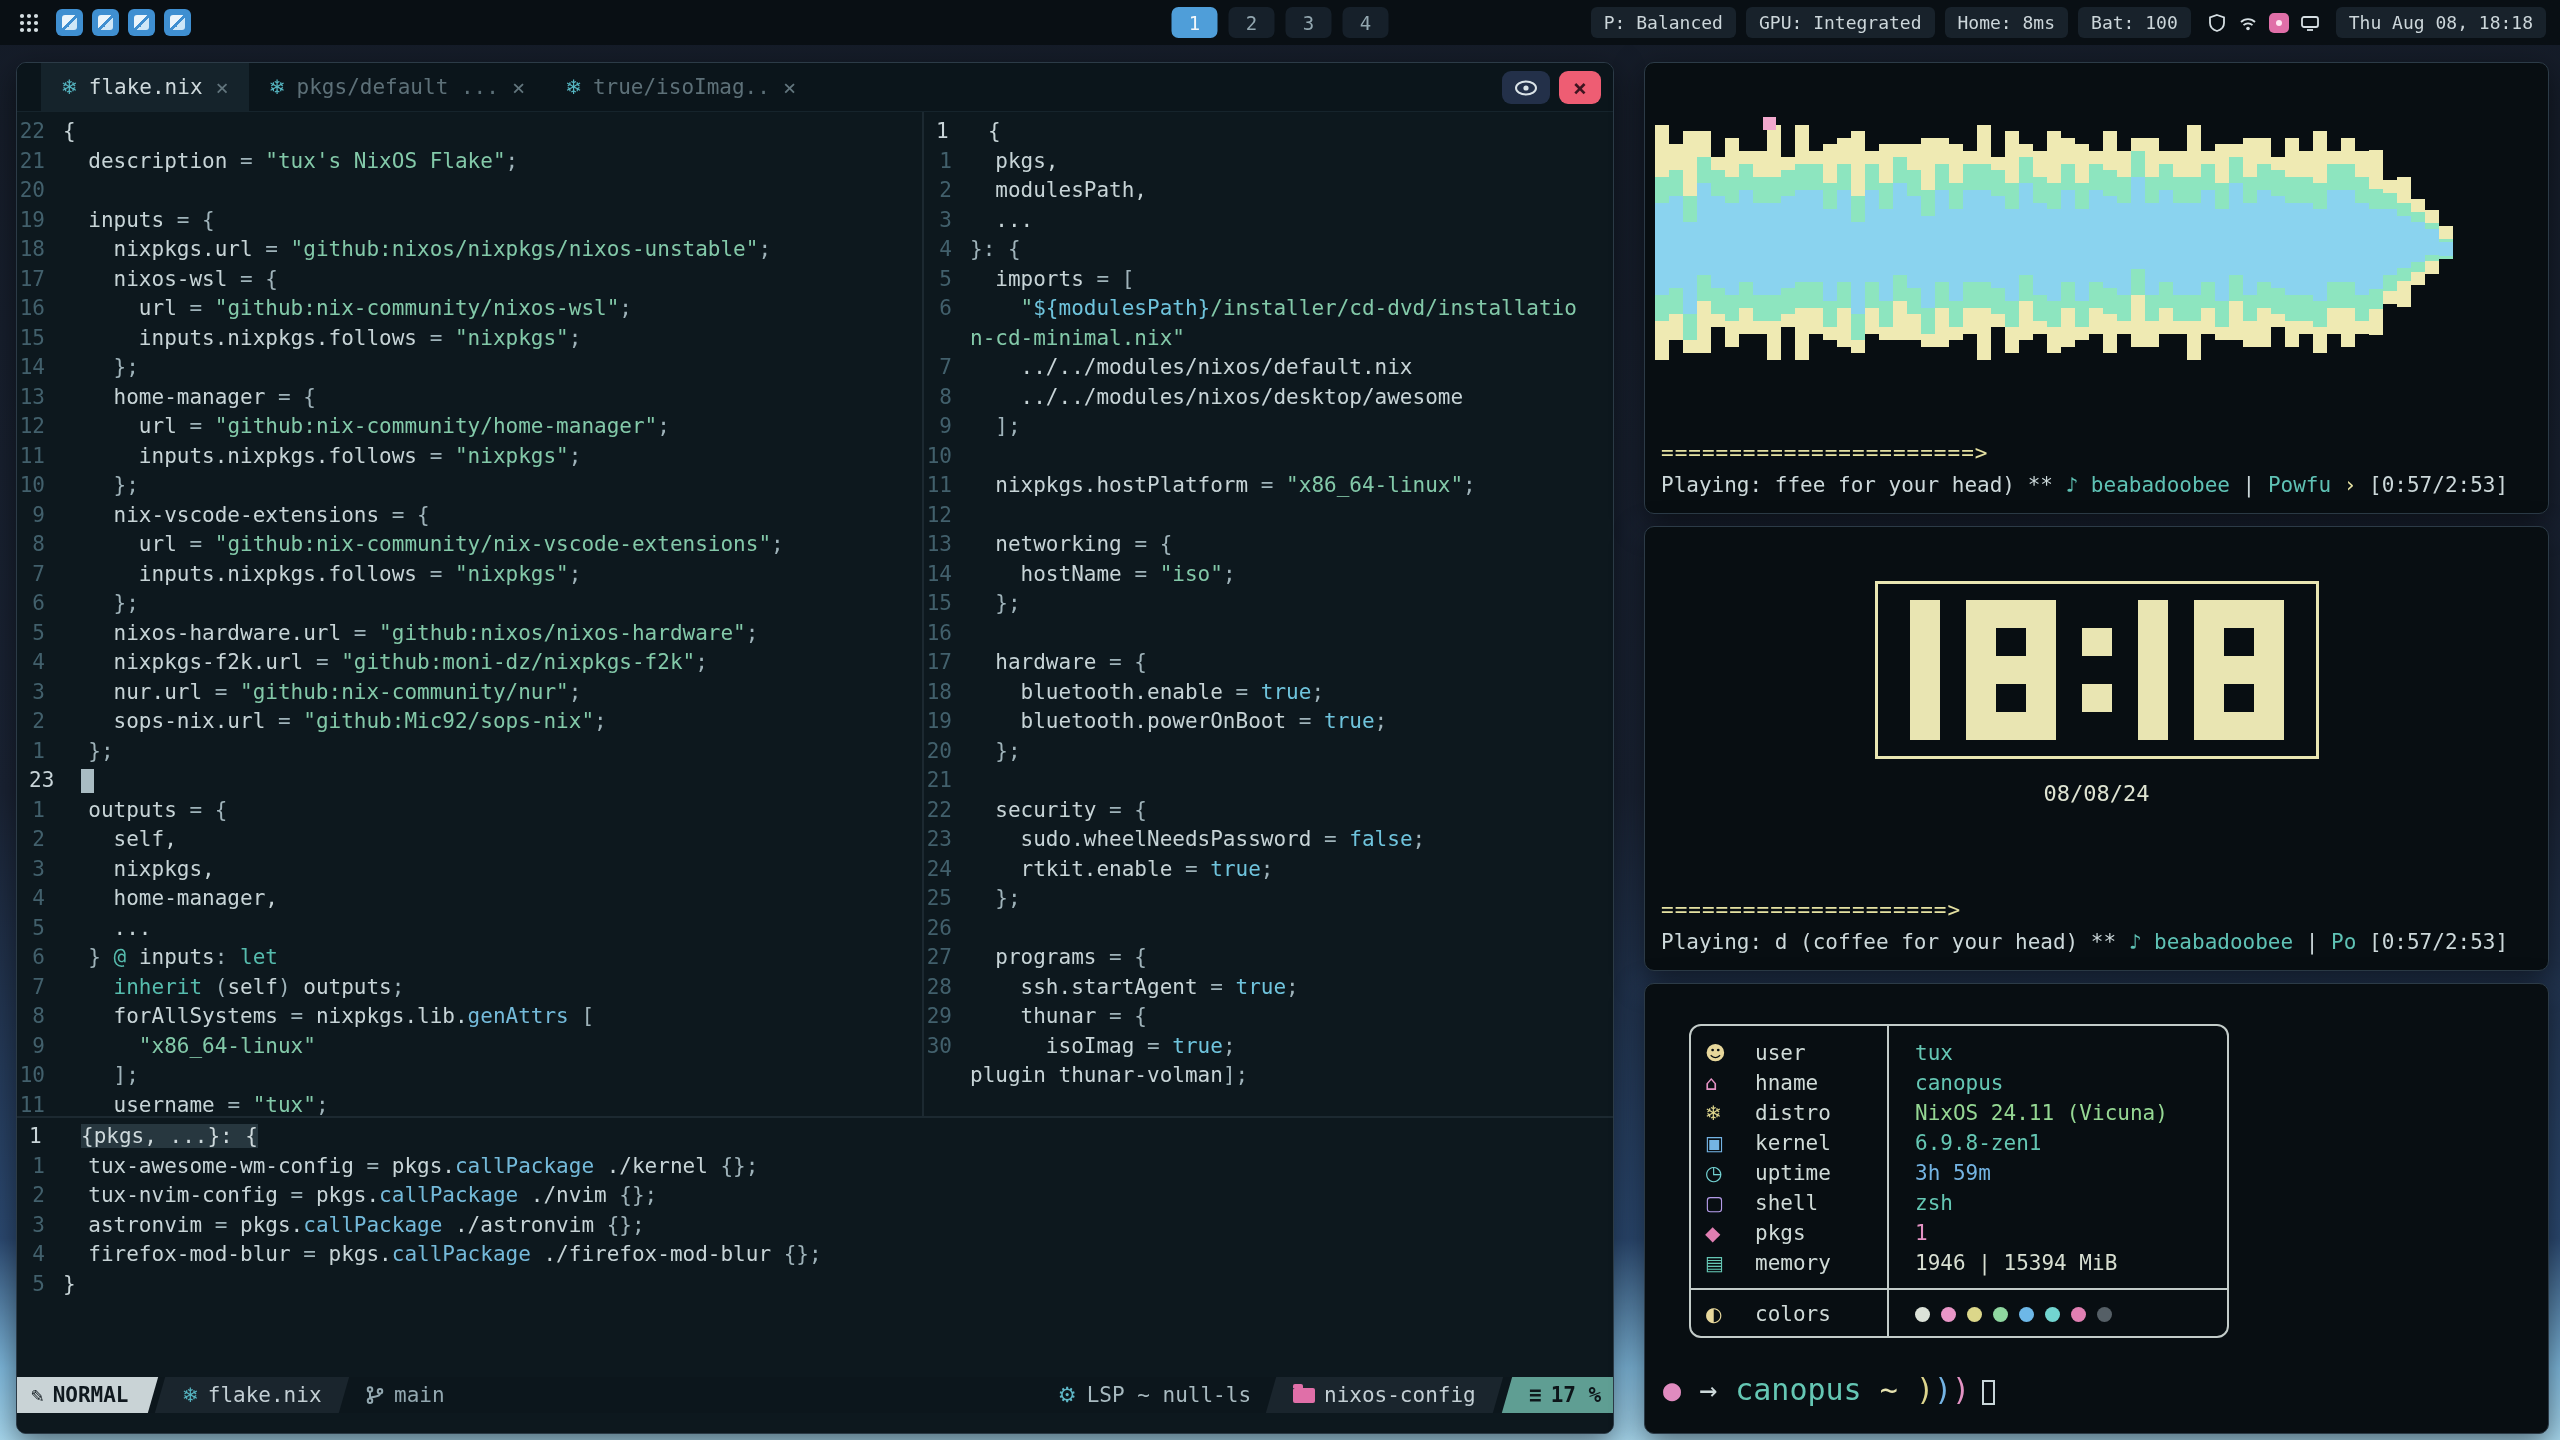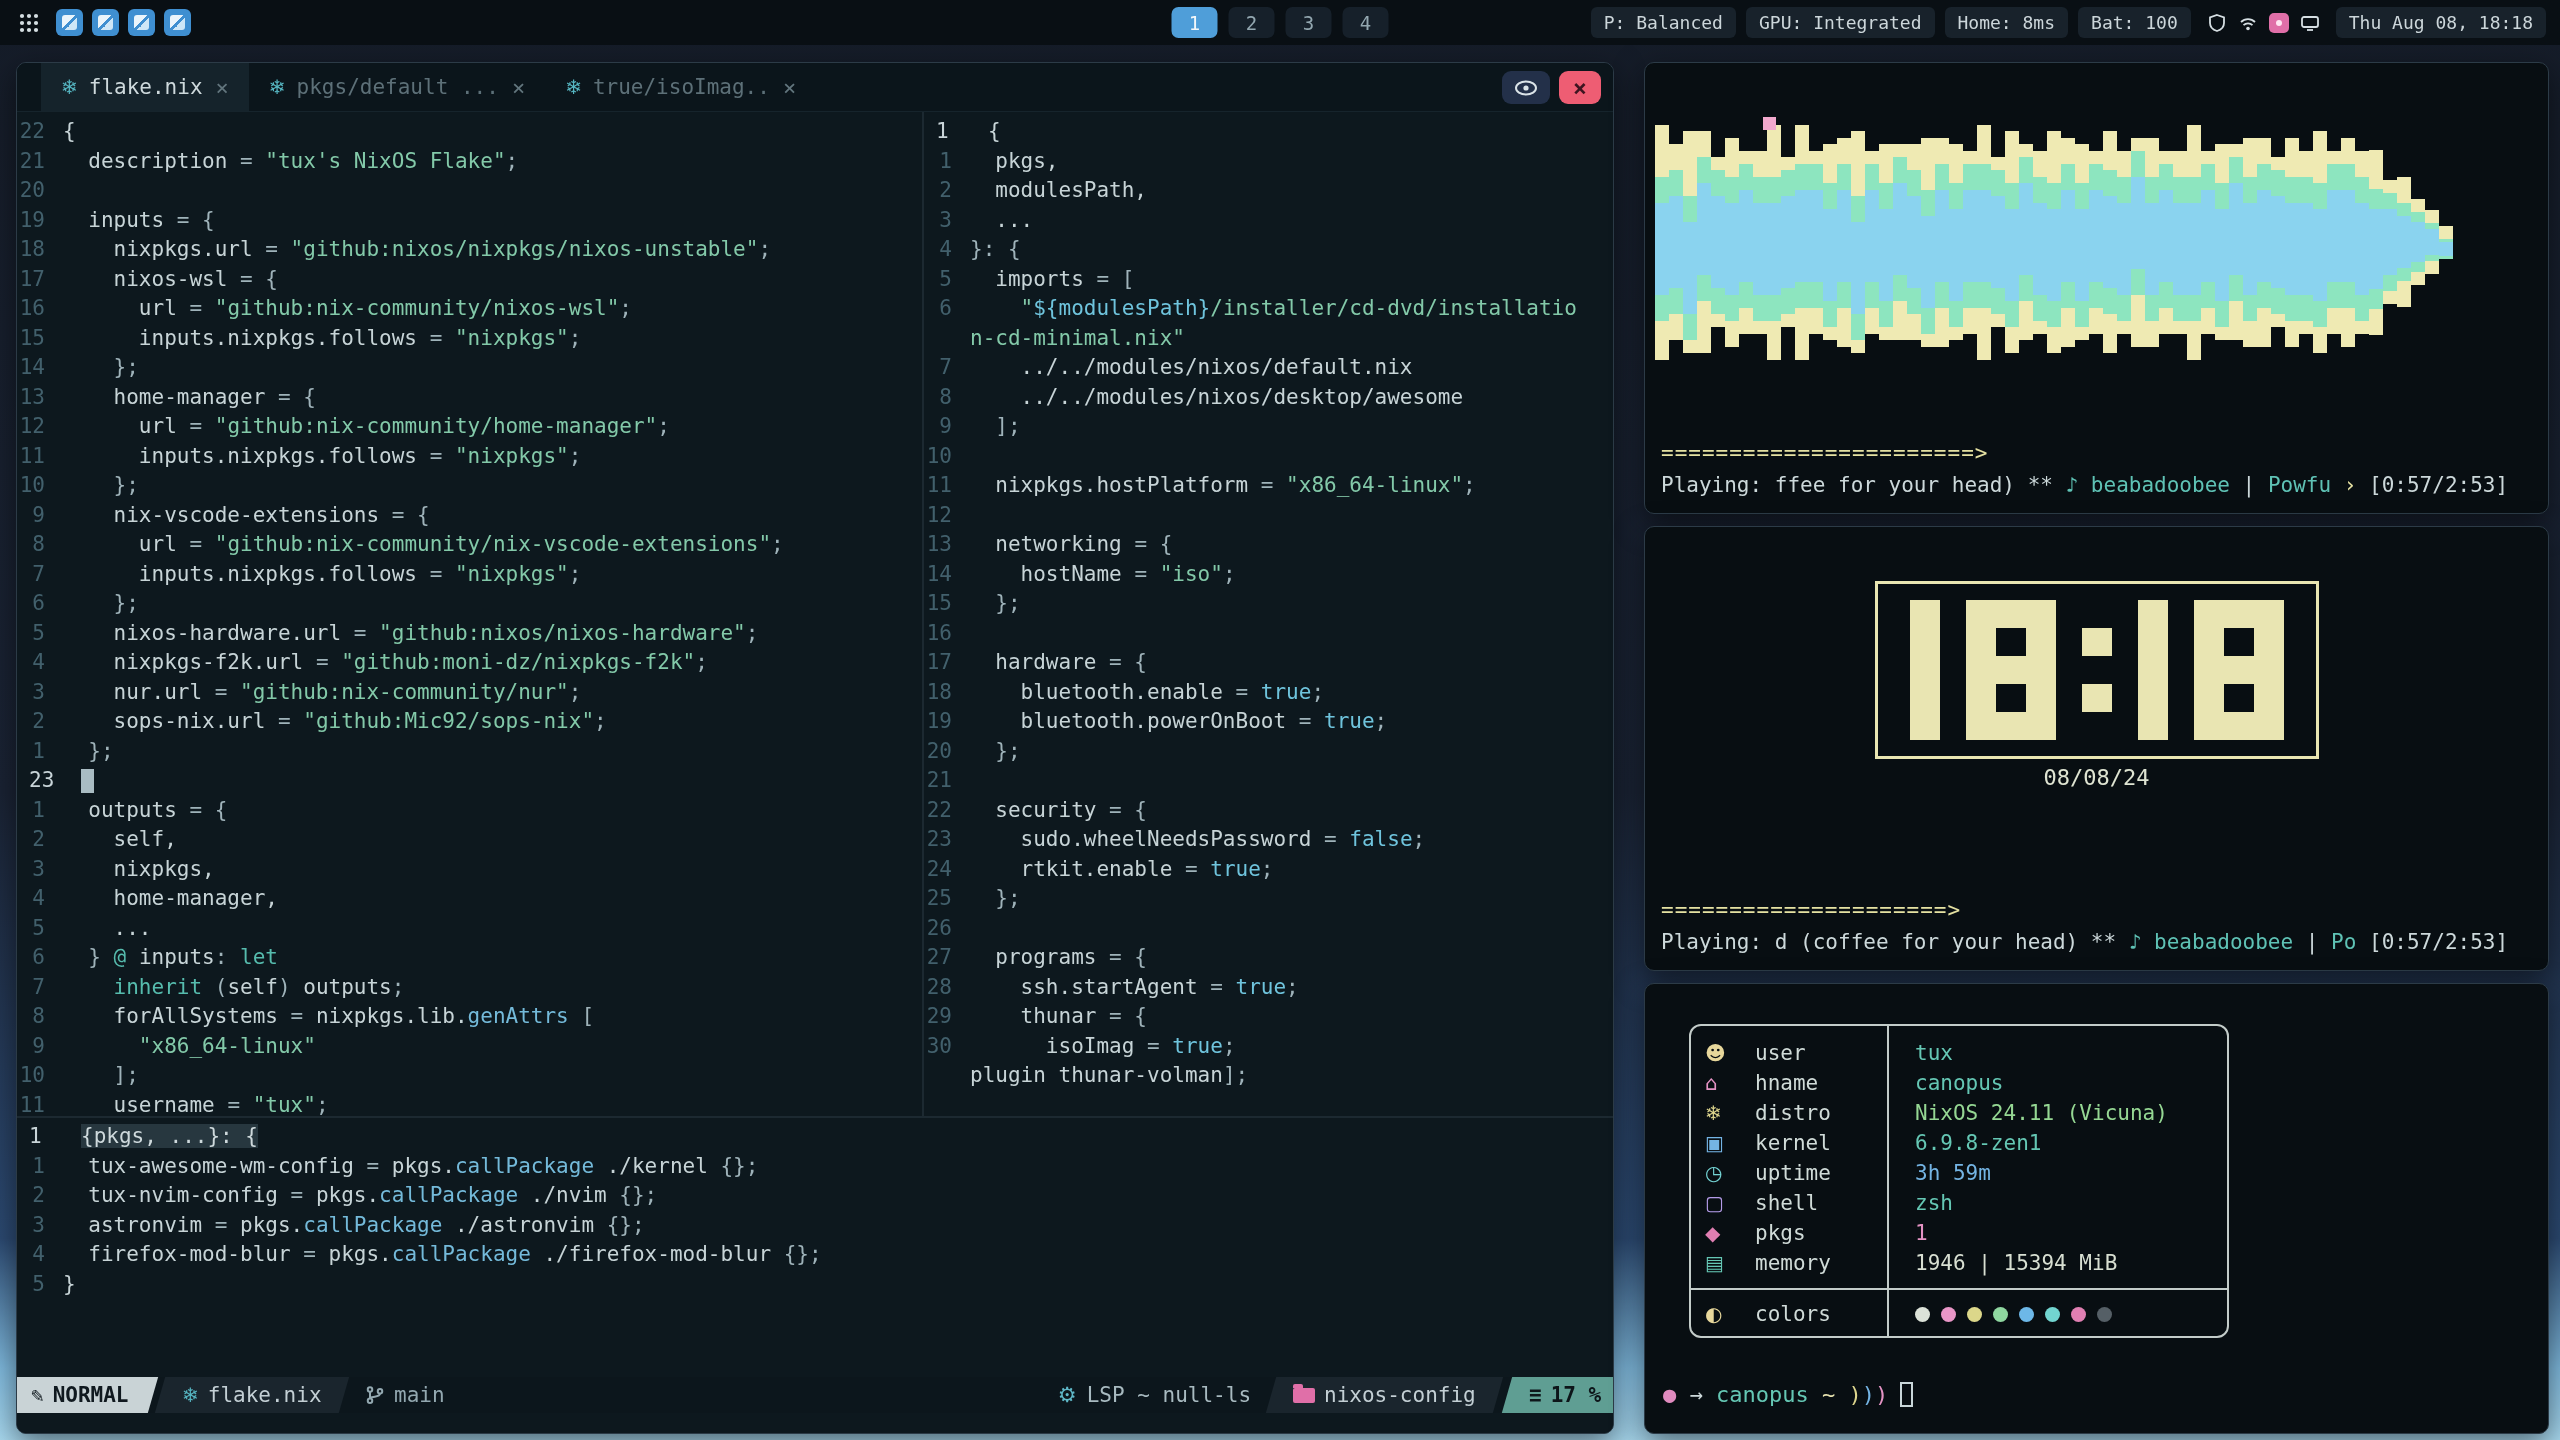--- a/index.html
+++ b/index.html
@@ -92,32 +92,32 @@
   .np{position:absolute;left:16px;right:16px;bottom:12px;font-size:21px;line-height:32px;white-space:nowrap;overflow:hidden}
   .np-prog{letter-spacing:1px}
 
   .clock-wrap{position:absolute;left:0;right:0;top:54px;display:flex;flex-direction:column;align-items:center}
   .clock-box{display:flex;border:3px solid #e9e5b2;padding:16px 32px;gap:0}
   .pix{margin-right:26px}
   .pix:last-child{margin-right:0}
   .pixrow{display:flex}
   .pcell{width:30px;height:28px}
   .pcell.on{background:#e9e5b2}
-  .clock-date{margin-top:6px;color:#dfe4d2;font-size:22px}
+  .clock-date{margin-top:22px;color:#dfe4d2;font-size:22px}
 
   .fetch-box{position:absolute;left:44px;top:40px;width:540px;border:2px solid #c3ccc9;border-radius:12px;padding-top:12px}
   .fetch-vline{position:absolute;left:196px;top:0;bottom:0;width:2px;background:#c3ccc9}
   .frow{height:30px;display:flex;align-items:center;padding-left:14px;font-size:21px}
   .ficon{width:50px;font-size:20px;font-family:"DejaVu Sans",sans-serif}
   .flabel{width:132px;color:#d0dbd8}
   .fval{padding-left:28px;white-space:nowrap}
   .frow.colors{margin-top:10px;border-top:2px solid #c3ccc9;height:48px;padding-top:2px}
   .dot{width:15px;height:15px;border-radius:50%;margin-right:11px;display:inline-block}
   .palette{padding-left:28px;display:flex;align-items:center}
-  .prompt{position:absolute;left:18px;bottom:26px;font-size:22px;white-space:pre}
+  .prompt{position:absolute;left:18px;bottom:26px;font-size:30px;white-space:pre}
   .prompt-cursor{display:inline-block;width:13px;height:25px;border:2px solid #c9d6d9;margin-left:12px;transform:translateY(5px)}
 </style>
 </head>
 <body>
 
 <div class="screen">
 
   <header class="topbar">
     <div class="tb-left">
       <div class="launcher">

